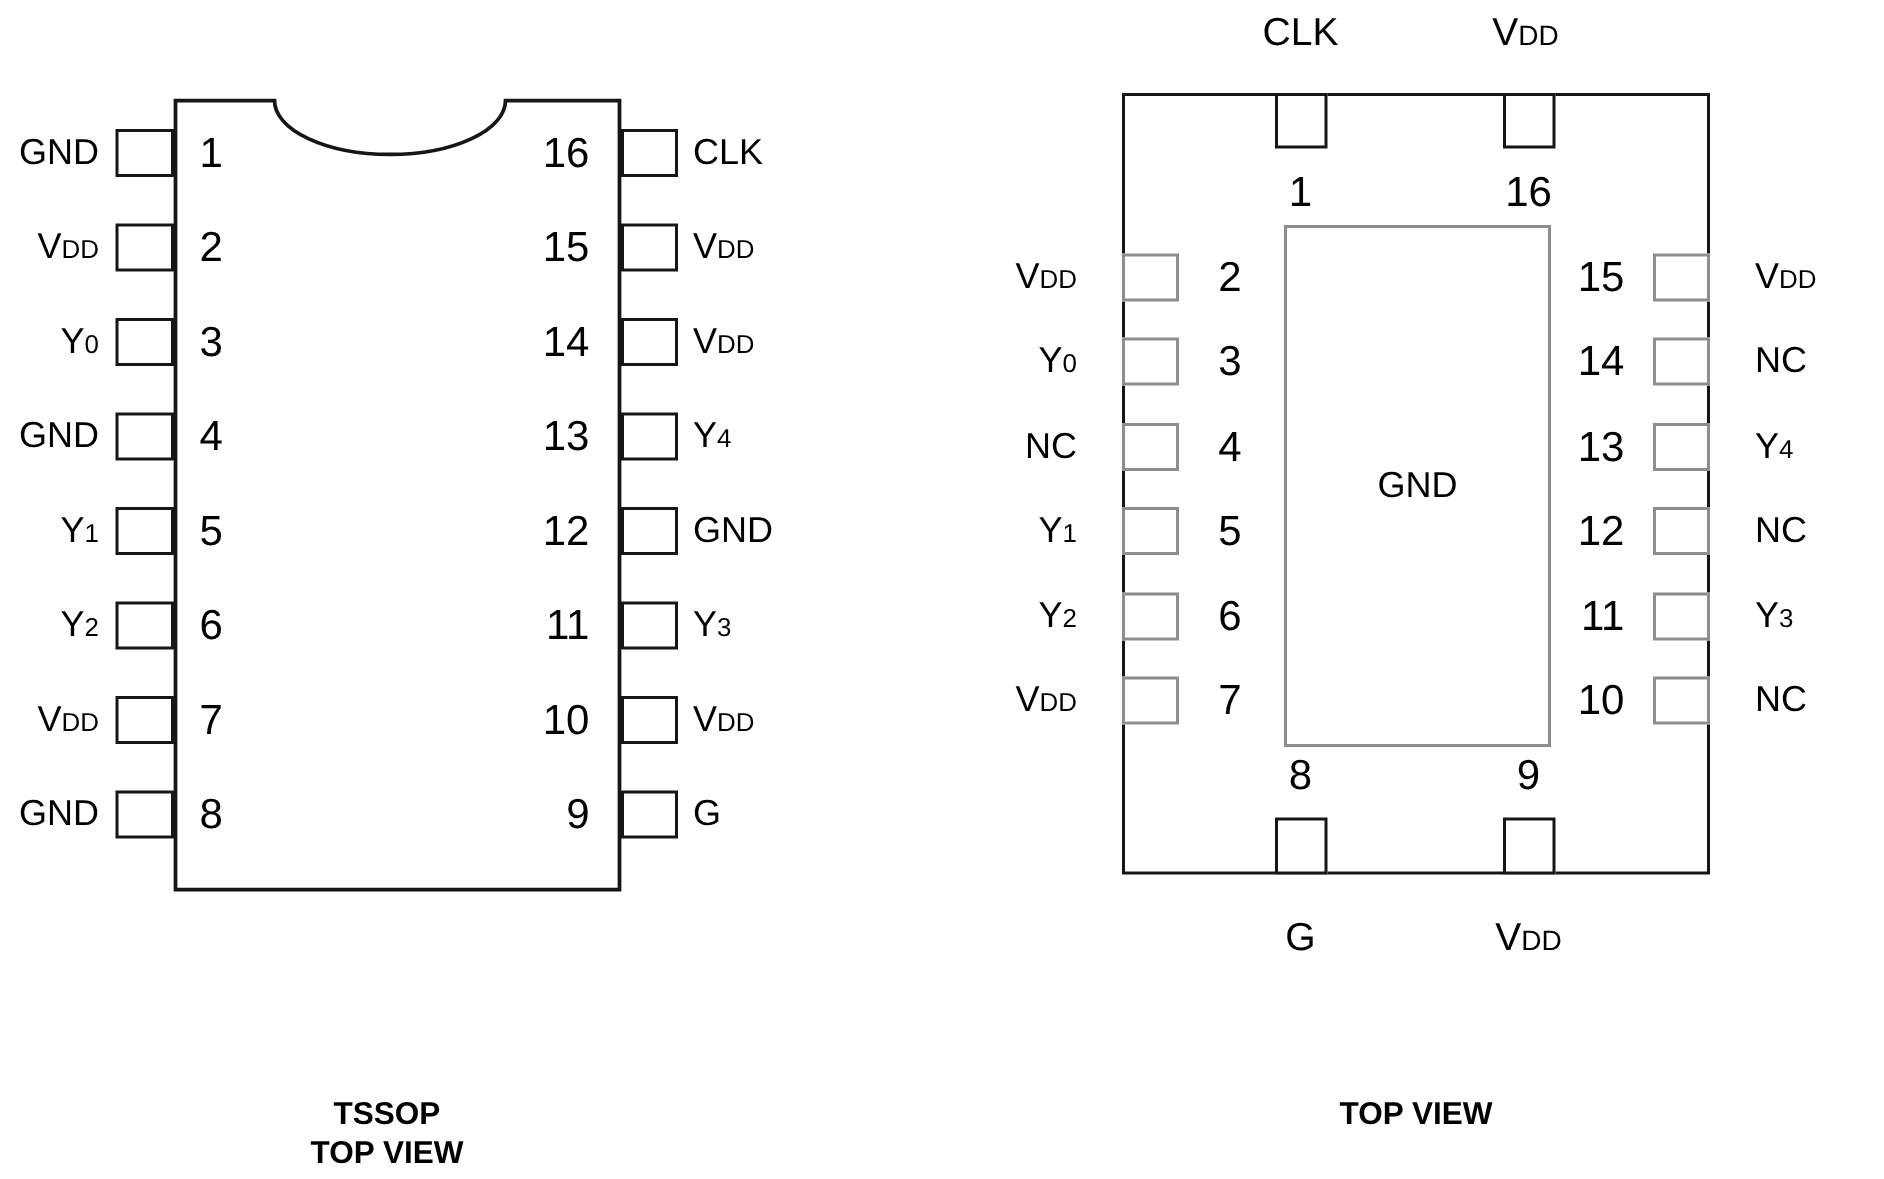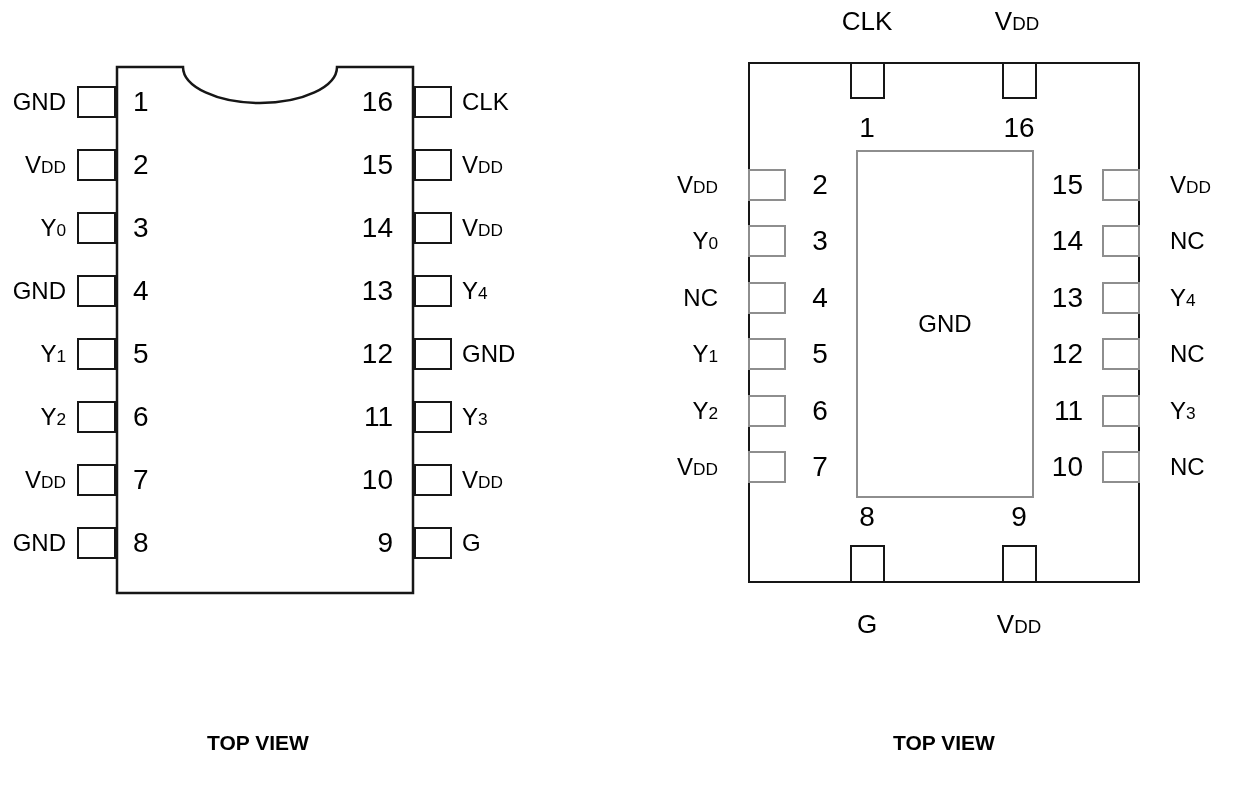--- a/index.html
+++ b/index.html
@@ -117,20 +117,21 @@
 
     <div class="num trn" style="top:464px">10</div>
     <div class="pad trp" style="top:464px"></div>
     <div class="lbl trl" style="top:464px"><span>V</span><span class="sub">DD</span></div>
 
     <div class="num trn" style="top:527px">9</div>
     <div class="pad trp" style="top:527px"></div>
     <div class="lbl trl" style="top:527px"><span>G</span><span class="sub"></span></div>
 
     <div class="caption" style="left:108px">
+      <div>TSSOP</div>
       <div>TOP VIEW</div>
     </div>
   </div>
 
   <div>
     <div class="vbody"></div>
 
     <div class="lbl big ctr abs" style="left:807px;top:5px;width:120px"><span>CLK</span><span class="sub"></span></div>
     <div class="lbl big ctr abs" style="left:957px;top:5px;width:120px"><span>V</span><span class="sub">DD</span></div>
     <div class="pad vtp" style="left:850px"></div>

